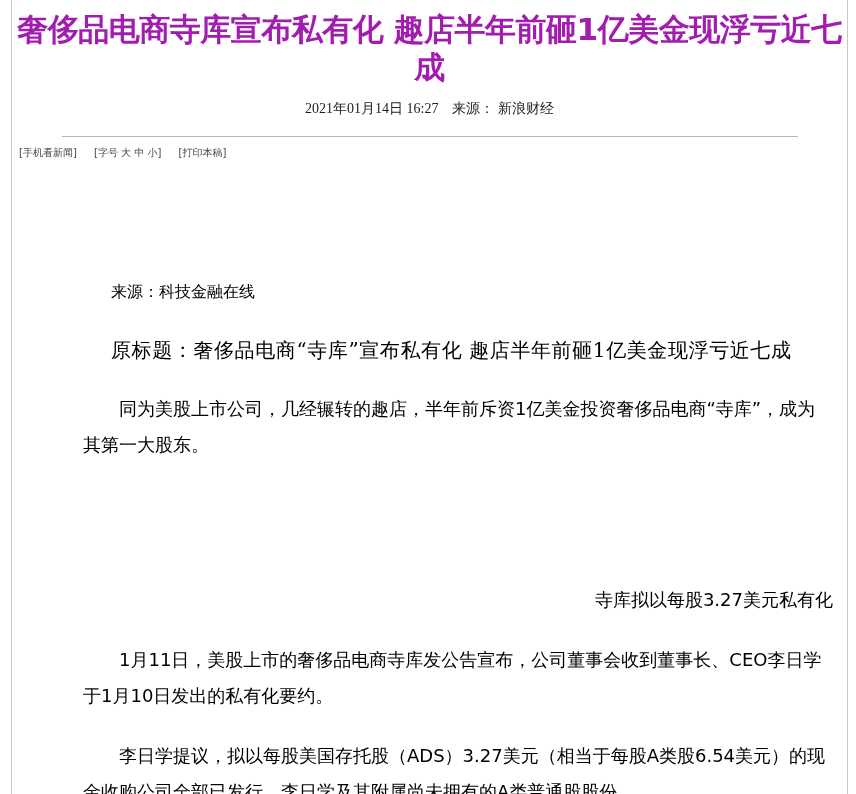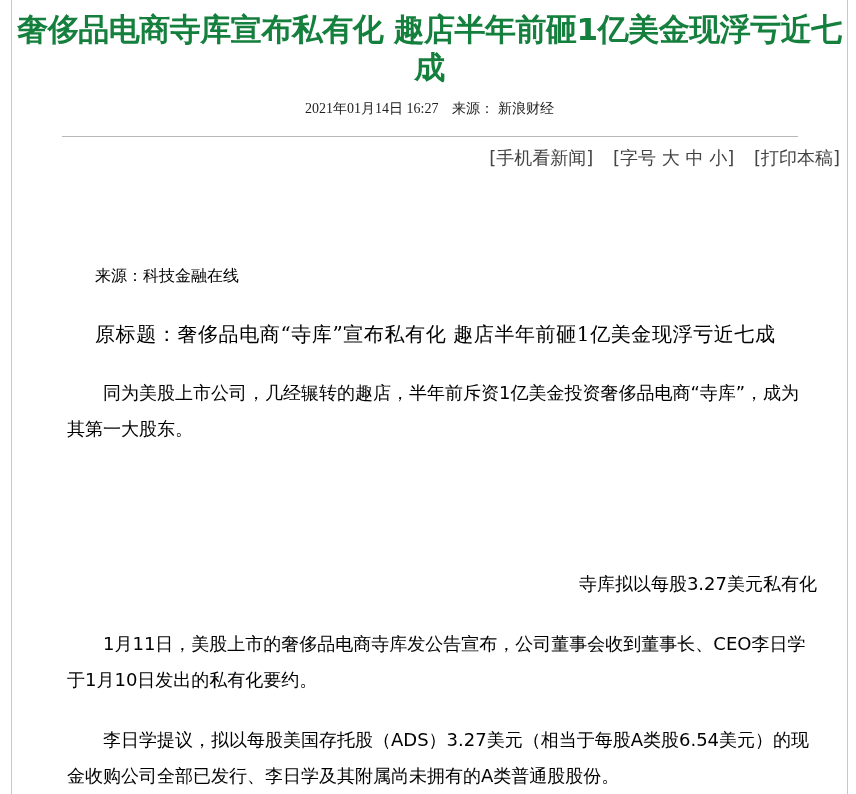--- a/index.html
+++ b/index.html
@@ -1,24 +1,24 @@
 <!DOCTYPE html>
 <html><head>
 <meta charset="utf-8">
 <style>
   html, body { margin: 0; padding: 0; background: #ffffff; }
   body { width: 856px; height: 794px; overflow: hidden; position: relative; font-family: "DejaVu Sans", "Liberation Sans", sans-serif; color: #000; }
   .page { position: absolute; left: 11px; top: 0; width: 835px; height: 794px; border-left: 1px solid #c8c8c8; border-right: 1px solid #c8c8c8; }
-  .title { position: absolute; left: 0; top: 10px; width: 835px; text-align: center; font-size: 31px; font-weight: bold; line-height: 38px; letter-spacing: -0.5px; color: #15803d; }
+  .title { position: absolute; left: 0; top: 10px; width: 835px; text-align: center; font-size: 31px; font-weight: bold; line-height: 38px; letter-spacing: -0.5px; color: #a21caf; }
   .meta { position: absolute; left: 0; top: 100px; width: 835px; text-align: center; font-family: "Liberation Serif", "DejaVu Serif", serif; font-size: 14px; color: #222; }
   .meta span { margin: 0 5px; }
   .rule { position: absolute; left: 50px; top: 136px; width: 736px; height: 0; border-top: 1px solid #b8b8b8; }
-  .tools { position: absolute; left: 0; top: 146px; width: 835px; text-align: right; font-size: 18px; color: #444; }
+  .tools { position: absolute; left: 0; top: 146px; width: 835px; text-align: left; font-size: 10px; color: #444; }
   .tools .tool { margin: 0 7px; cursor: pointer; }
-  .body-p { position: absolute; left: 55px; width: 750px; font-size: 18px; line-height: 36px; text-indent: 36px; margin: 0; font-family: "DejaVu Sans", "Liberation Sans", sans-serif; }
+  .body-p { position: absolute; left: 55px; width: 750px; font-size: 18px; line-height: 36px; text-indent: 36px; margin: 16px; font-family: "DejaVu Sans", "Liberation Sans", sans-serif; }
 </style>
 </head>
 <body>
 
 <div class="page">
   <h1 class="title" style="margin:0;">奢侈品电商寺库宣布私有化 趣店半年前砸1亿美金现浮亏近七成</h1>
 
   <div class="meta">
     <span>2021年01月14日 16:27</span>
     <span><span style="margin:0;">来源：</span><span style="margin:8px 0 0 4px;">新浪财经</span></span>

